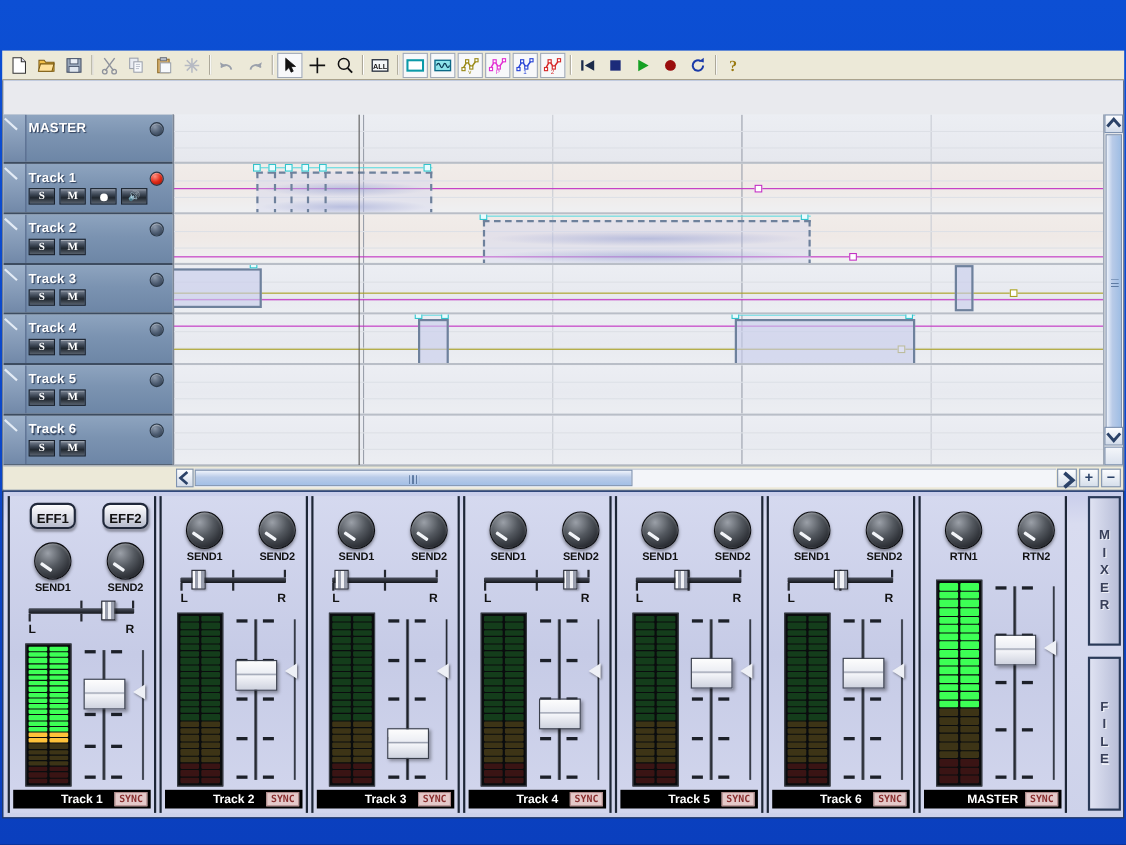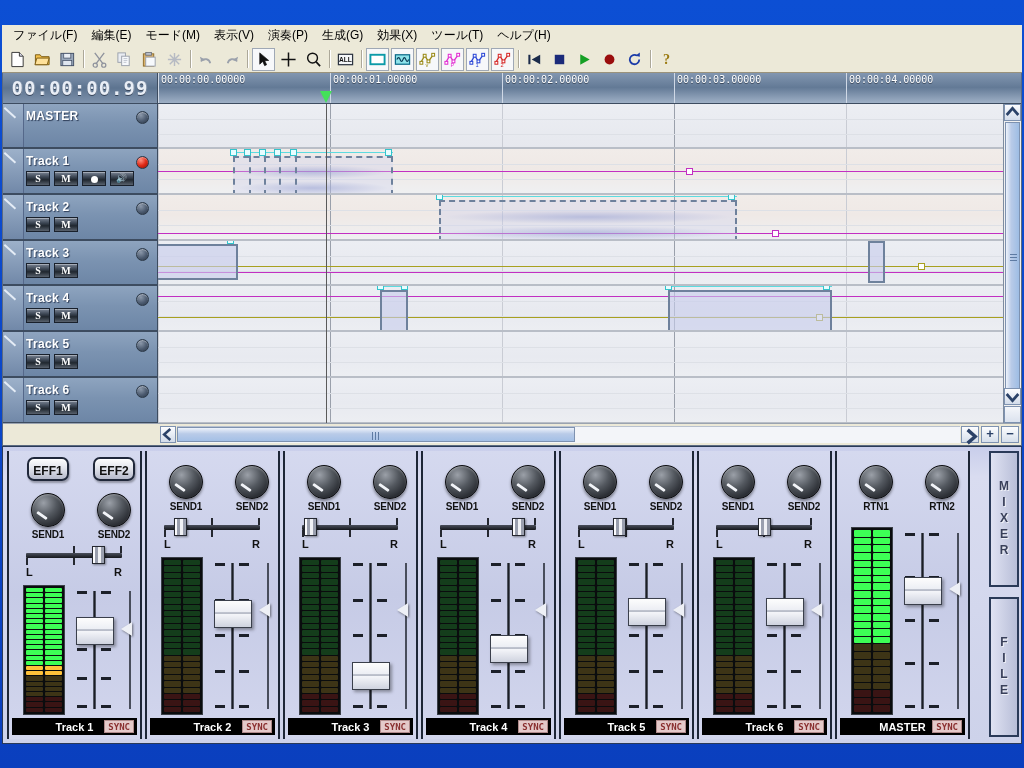--- a/index.html
+++ b/index.html
@@ -356,31 +356,20 @@
     background:
       repeating-linear-gradient(135deg,#fff 0 1px,transparent 1px 2px,#a0a0a0 2px 3px,transparent 3px 4px);
   }
 </style>
 </head>
 <body>
 
 <div id="app">
 
 
-  <div class="menubar" id="menubar">
-      <div class="menu-item">ファイル(F)</div>
-      <div class="menu-item">編集(E)</div>
-      <div class="menu-item">モード(M)</div>
-      <div class="menu-item">表示(V)</div>
-      <div class="menu-item">演奏(P)</div>
-      <div class="menu-item">生成(G)</div>
-      <div class="menu-item">効果(X)</div>
-      <div class="menu-item">ツール(T)</div>
-      <div class="menu-item">ヘルプ(H)</div>
-    </div>
 
   <div class="toolbar" id="toolbar">
       <div class="tbtn" title="新規作成">
         <svg class="ico" width="17" height="17" viewBox="0 0 18 18">
           <path d="M3 1.5 h8 l4 4 v11 h-12 z" fill="#fff" stroke="#333" stroke-width="1"></path>
           <path d="M11 1.5 v4 h4" fill="#dde" stroke="#333" stroke-width="1"></path>
         </svg>
       </div>
       <div class="tbtn" title="開く">
         <svg class="ico" width="17" height="17" viewBox="0 0 18 18">
@@ -542,42 +531,21 @@
       <div class="tsep"></div>
       <div class="tbtn" title="ヘルプ">
         <svg class="ico" width="17" height="17" viewBox="0 0 18 18">
           <text x="9" y="14" font-size="15" font-family="Liberation Serif" font-weight="bold" text-anchor="middle" fill="#9a7a10">?</text>
         </svg>
       </div>
     </div>
 
   <div class="editor">
 
-    <div class="lcd">
-      <div class="lcd-text">00:00:00.99</div>
-    </div>
-
-    <div class="ruler" id="ruler">
-        <div class="ruler-mark" style="left: 0px;">
-          <span>00:00:00.00000</span>
-        </div>
-        <div class="ruler-mark" style="left: 172px;">
-          <span>00:00:01.00000</span>
-        </div>
-        <div class="ruler-mark" style="left: 344px;">
-          <span>00:00:02.00000</span>
-        </div>
-        <div class="ruler-mark" style="left: 516px;">
-          <span>00:00:03.00000</span>
-        </div>
-        <div class="ruler-mark" style="left: 688px;">
-          <span>00:00:04.00000</span>
-        </div>
-        <div class="playhead-tri" style="left: 162px;"></div>
-      </div>
+
 
     <div class="headers" id="headers">
         <div class="thead" style="height: 45px;">
           <div class="thead-name">MASTER</div>
           <div class="thead-led"></div>
         </div>
         <div class="thead" style="height: 46px;">
           <div class="thead-name">Track 1</div>
           <div class="thead-led rec"></div>
           <div class="thead-btns">

